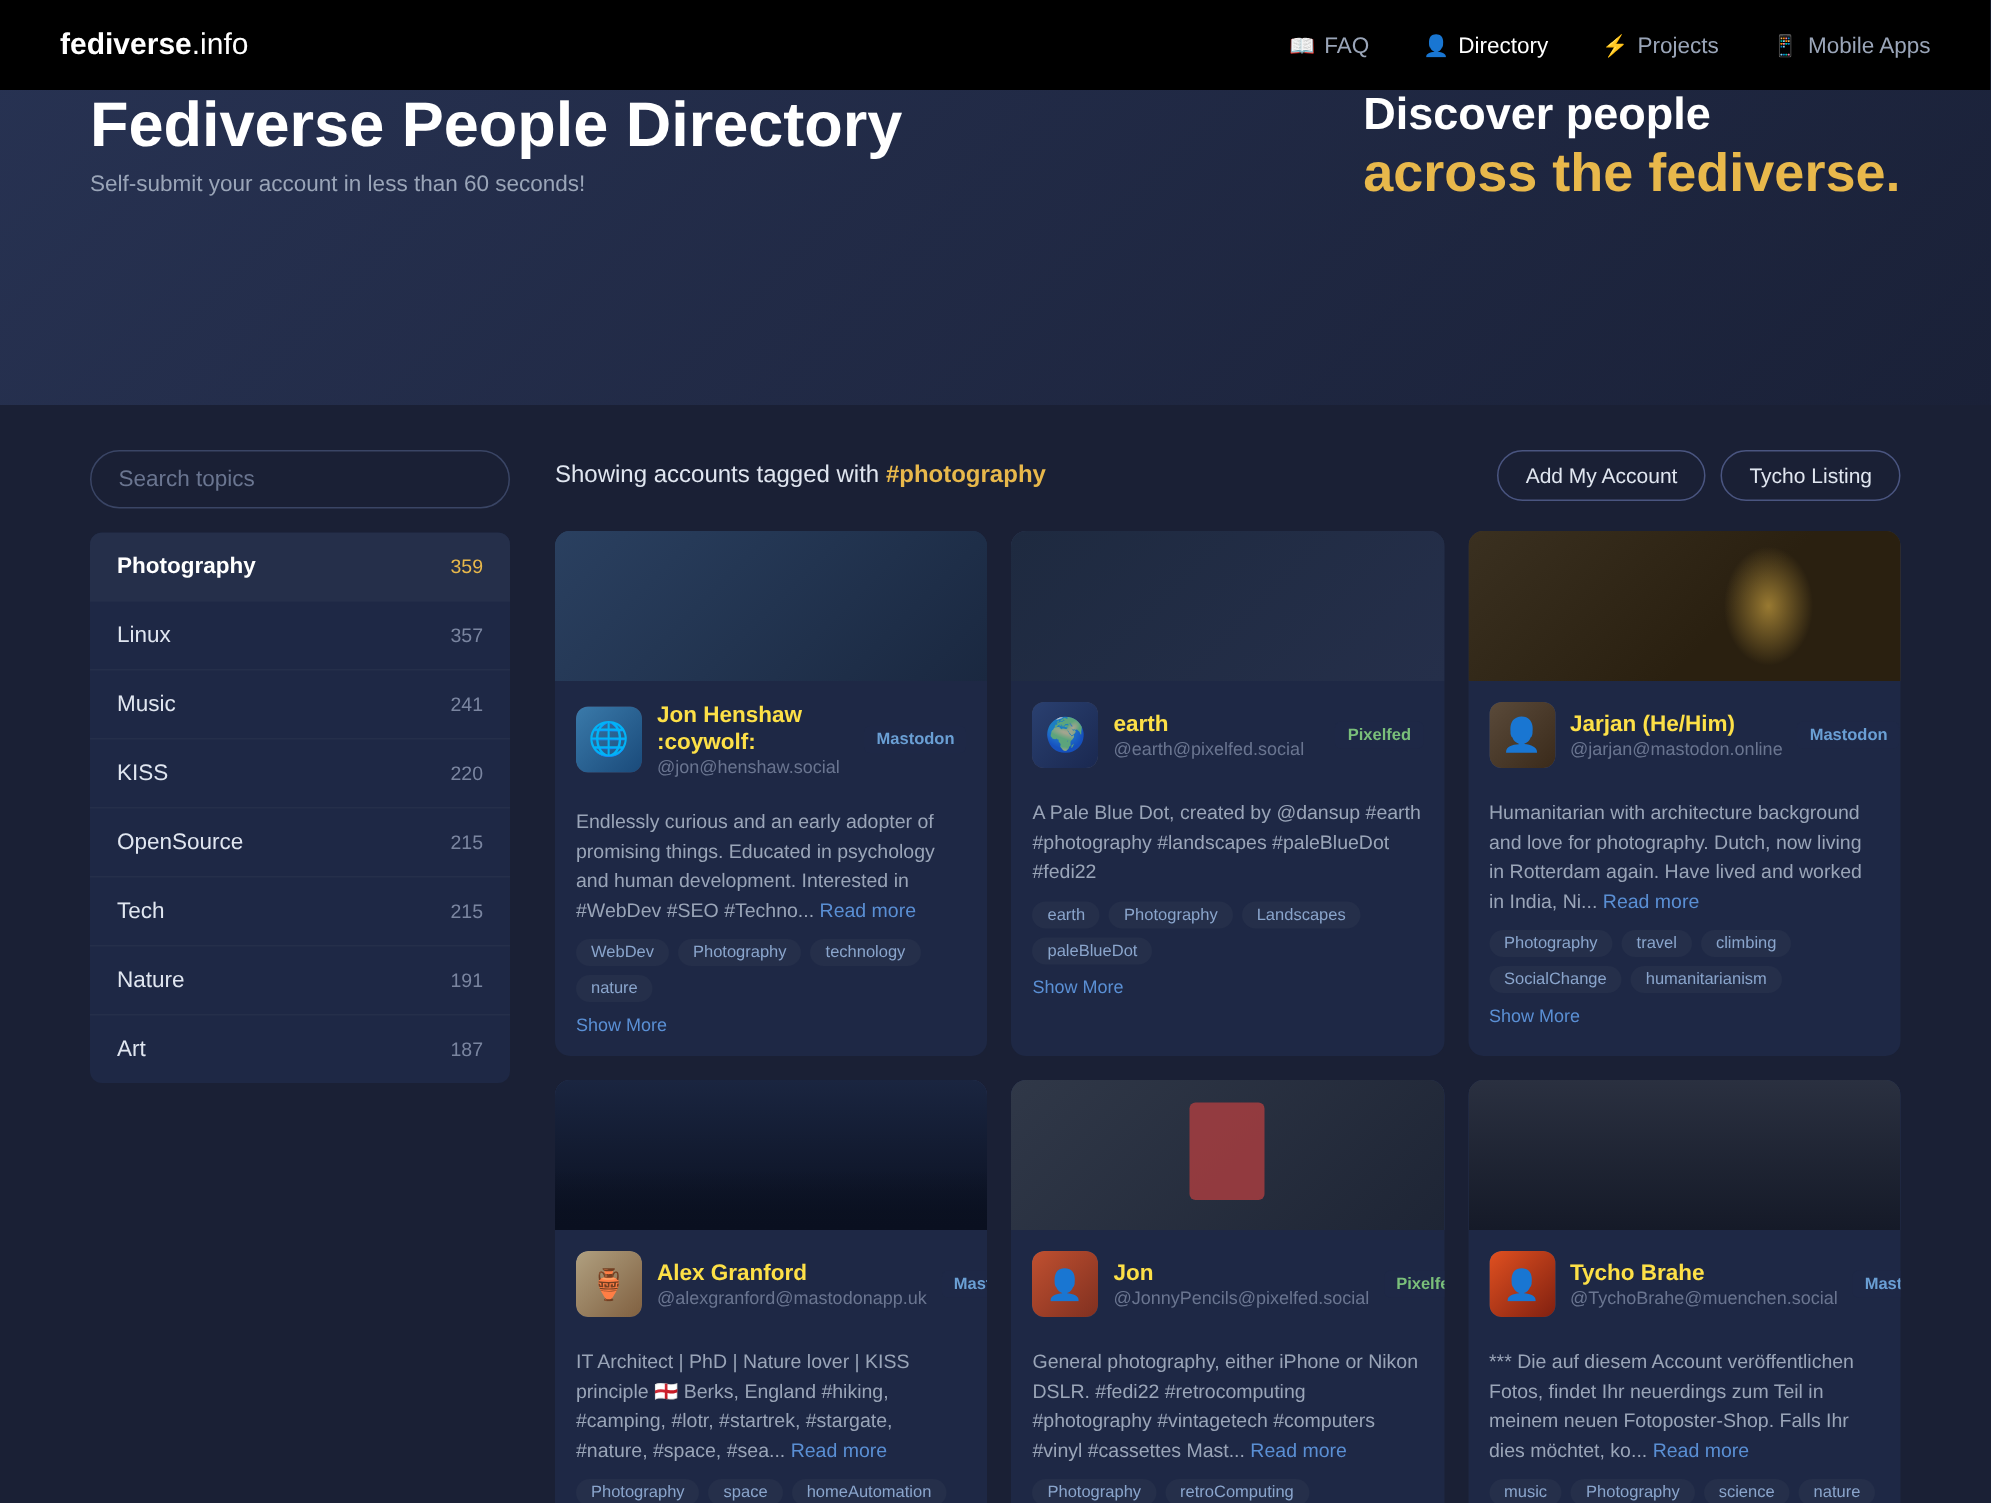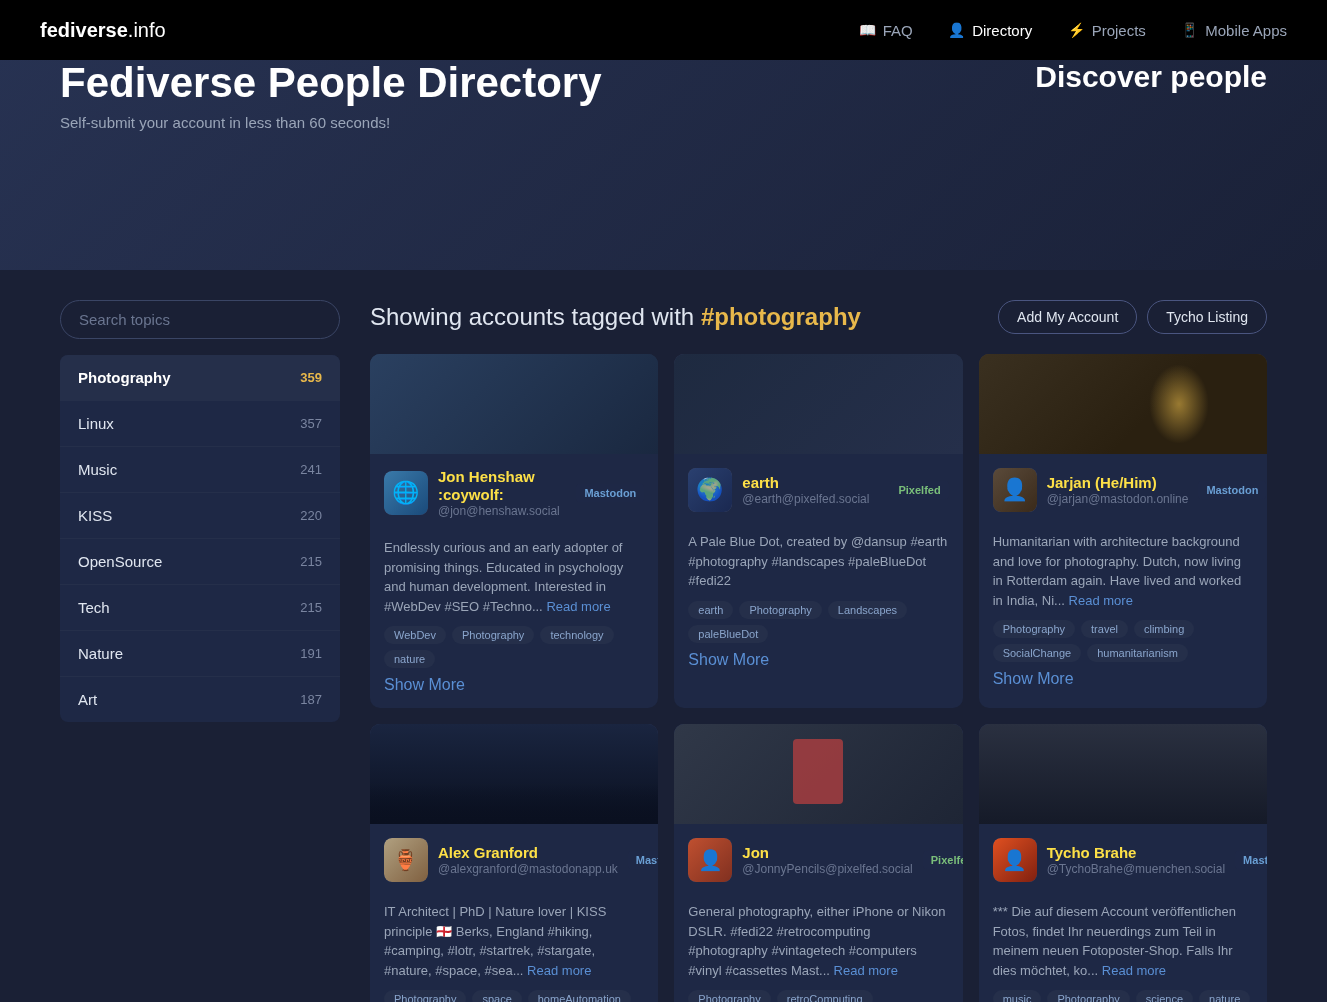--- a/index.html
+++ b/index.html
@@ -31,45 +31,45 @@
     .sidebar { width: 280px; flex-shrink: 0; }
     .search-box { width: 100%; border: 1px solid #3a4565; border-radius: 24px; background: transparent; padding: 10px 18px; color: #9aa5b8; font-size: 15px; outline: none; margin-bottom: 16px; }
     .search-box::placeholder { color: #6a7590; }
     .topic-list { background: #1e2845; border-radius: 8px; overflow: hidden; }
     .topic-item { display: flex; justify-content: space-between; align-items: center; padding: 14px 18px; cursor: pointer; border-bottom: 1px solid #252f4a; }
     .topic-item:last-child { border-bottom: none; }
     .topic-item.active { background: #252f4a; }
     .topic-name { color: #e0e6f0; font-size: 15px; font-weight: 500; }
     .topic-item.active .topic-name { color: #fff; font-weight: 600; }
     .topic-count { color: #7a85a0; font-size: 13px; }
-    .topic-item.active .topic-count { color: #e8b84b; font-weight: 700; }
+    .topic-item.active .topic-count { color: #e8b84b; font-weight: 400; }
     .show-more-btn { width: 100%; margin-top: 12px; background: #3d6fd4; color: #fff; border: none; border-radius: 6px; padding: 14px; font-size: 15px; cursor: pointer; font-weight: 500; }
 
     
     .content { flex: 1; }
     .content-header { display: flex; align-items: center; margin-bottom: 20px; }
-    .showing-text { font-size: 24px; color: #e0e6f0; flex: 1; }
+    .showing-text { font-size: 16px; color: #e0e6f0; flex: 1; }
     .tag-link { color: #e8b84b; font-weight: 600; }
     .header-actions { display: flex; gap: 10px; }
     .btn-outline { border: 1px solid #4a5580; border-radius: 24px; background: transparent; color: #e0e6f0; padding: 8px 18px; font-size: 14px; cursor: pointer; white-space: nowrap; }
 
     
     .cards-grid { display: grid; grid-template-columns: repeat(3, 1fr); gap: 16px; }
     .card { background: #1e2845; border-radius: 10px; overflow: hidden; }
     .card-cover { height: 100px; background: #2a3555; position: relative; overflow: hidden; }
     .card-body { padding: 14px; }
     .card-avatar-row { display: flex; align-items: center; gap: 10px; margin-bottom: 8px; }
     .card-avatar { width: 44px; height: 44px; border-radius: 8px; background: #3a4565; flex-shrink: 0; display: flex; align-items: center; justify-content: center; font-size: 18px; overflow: hidden; }
     .card-name { color: #fde047; font-size: 15px; font-weight: 600; line-height: 1.2; }
     .card-handle { color: #6a7590; font-size: 12px; }
     .card-bio { color: #9aa5b8; font-size: 13px; line-height: 1.5; margin-bottom: 10px; margin-top: 20px; }
     .read-more { color: #5a8fd4; font-size: 13px; cursor: pointer; }
     .card-tags { display: flex; flex-wrap: wrap; gap: 6px; margin-bottom: 8px; }
     .card-tag { background: #252f4a; color: #8aa5cc; font-size: 11px; padding: 3px 10px; border-radius: 12px; cursor: pointer; }
-    .show-more-tags { color: #5a8fd4; font-size: 16px; cursor: pointer; display: block; margin-top: 4px; }
+    .show-more-tags { color: #5a8fd4; font-size: 12px; cursor: pointer; display: block; margin-top: 4px; }
 
     
     .cover-1 { background: linear-gradient(135deg, #2a4060 0%, #1a2840 100%); }
     .cover-2 { background: linear-gradient(135deg, #303855 0%, #1e2840 100%); }
     .cover-gold { background: linear-gradient(135deg, #4a3820 0%, #2a2010 60%), radial-gradient(circle at 70% 40%, #c8a040 0%, transparent 60%); }
   </style>
 </head>
 <body>
 
 <nav>
@@ -97,20 +97,21 @@
 </nav>
 
 <div class="hero">
   <div class="hero-bg"></div>
   <div class="hero-left">
     <div class="hero-title">Fediverse People Directory</div>
     <div class="hero-sub">Self-submit your account in less than 60 seconds!</div>
   </div>
   <div class="hero-right">
     <div class="hero-discover">Discover people</div>
+    <div class="hero-accent">across the fediverse.</div>
   </div>
 </div>
 
 <div class="main">
 
   <div class="sidebar">
     <input class="search-box" type="text" placeholder="Search topics" style="">
 
     <div class="topic-list">
 

